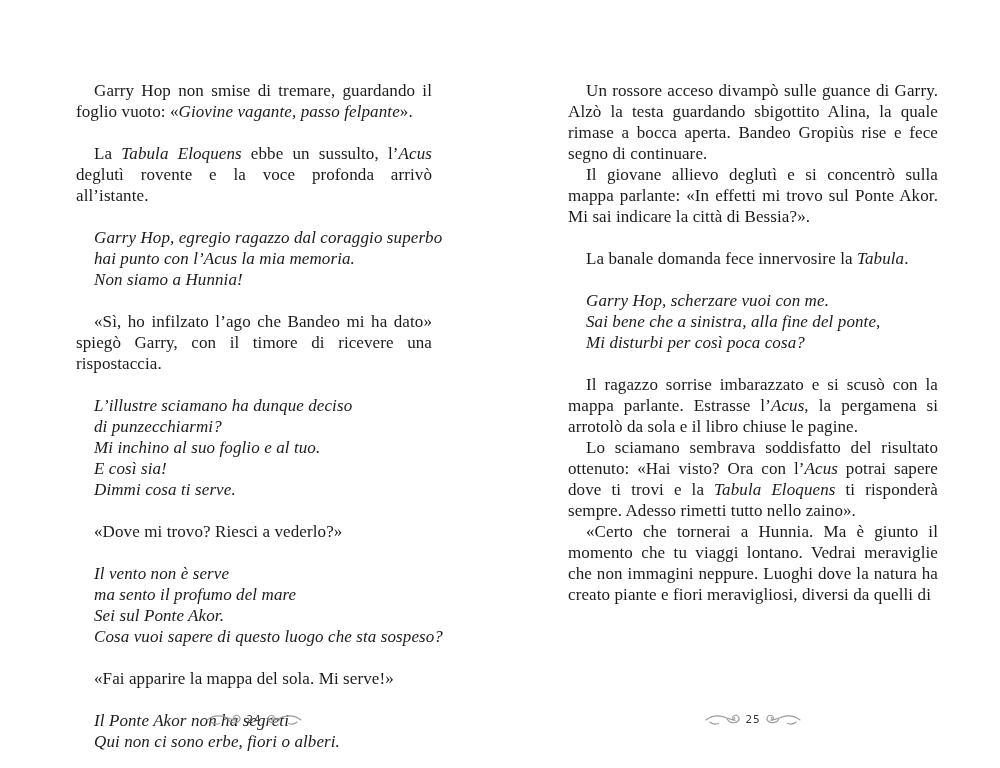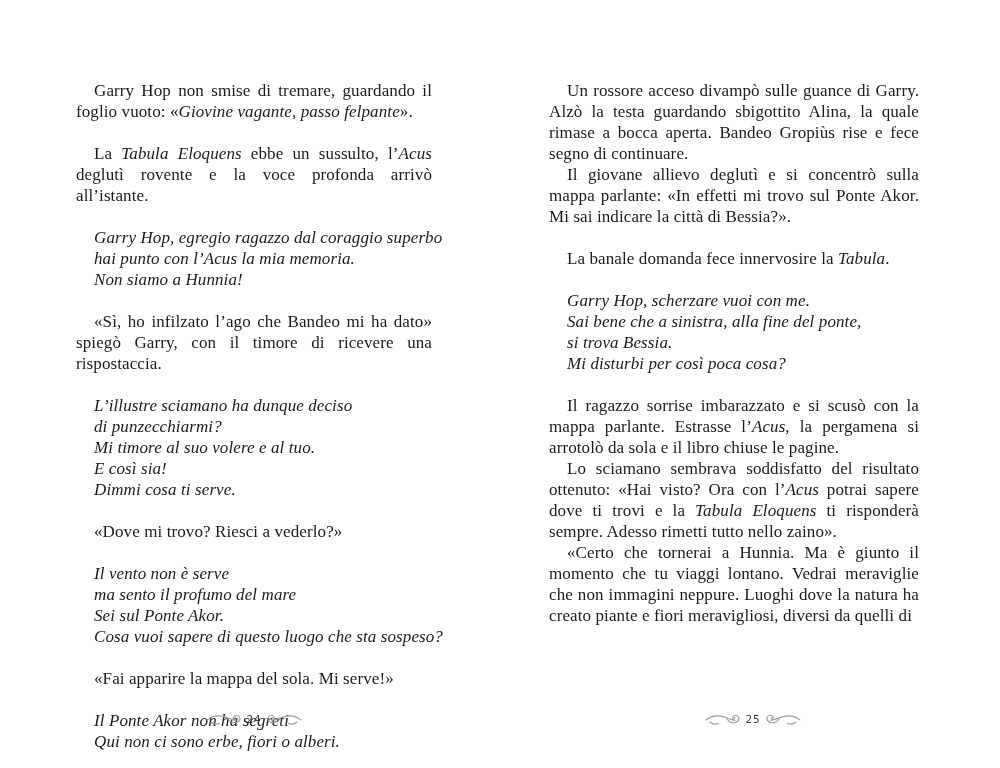--- a/index.html
+++ b/index.html
@@ -10,21 +10,21 @@
   }
   .spread{
     position:relative;width:832px;height:768px;background:#ffffff;
     color:var(--text-color,#1b1b1b);
   }
   .page-body{
     position:absolute;top:80px;
     font-size:17px;line-height:21px;letter-spacing:0.1px;
   }
   .page-body.left{left:76px;width:356px;}
-  .page-body.right{left:549px;width:370px;}
+  .page-body.right{left:568px;width:370px;}
   p.prose{margin:0;text-indent:18px;text-align:justify;}
   .verse{font-style:italic;padding-left:18px;}
   .verse-line{white-space:nowrap;}
   .spacer{height:21px;}
   .page-footer{
     position:absolute;top:708px;height:22px;
     display:flex;align-items:center;justify-content:center;
   }
   .page-footer.left{left:76px;width:356px;}
   .page-footer.right{left:568px;width:370px;}
@@ -51,21 +51,21 @@
         <div class="verse-line">Garry Hop, egregio ragazzo dal coraggio superbo</div>
         <div class="verse-line">hai punto con l’Acus la mia memoria.</div>
         <div class="verse-line">Non siamo a Hunnia!</div>
       </div>
       <div class="spacer"></div>
       <p class="prose"><span>«Sì, ho infilzato l’ago che Bandeo mi ha dato» spiegò Garry, con il timore di ricevere una rispostaccia.</span></p>
       <div class="spacer"></div>
       <div class="verse">
         <div class="verse-line">L’illustre sciamano ha dunque deciso</div>
         <div class="verse-line">di punzecchiarmi?</div>
-        <div class="verse-line">Mi timore al suo volere e al tuo.</div>
+        <div class="verse-line">Mi inchino al suo foglio e al tuo.</div>
         <div class="verse-line">E così sia!</div>
         <div class="verse-line">Dimmi cosa ti serve.</div>
       </div>
       <div class="spacer"></div>
       <p class="prose"><span>«Dove mi trovo? Riesci a vederlo?»</span></p>
       <div class="spacer"></div>
       <div class="verse">
         <div class="verse-line">Il vento non è serve</div>
         <div class="verse-line">ma sento il profumo del mare</div>
         <div class="verse-line">Sei sul Ponte Akor.</div>
@@ -82,21 +82,20 @@
 
   <div class="page-body right">
       <p class="prose"><span>Un rossore acceso divampò sulle guance di Garry. Alzò la testa guardando sbigottito Alina, la quale rimase a bocca aperta. Bandeo Gropiùs rise e fece segno di continuare.</span></p>
       <p class="prose"><span>Il giovane allievo deglutì e si concentrò sulla mappa parlante: «In effetti mi trovo sul Ponte Akor. Mi sai indicare la città di Bessia?».</span></p>
       <div class="spacer"></div>
       <p class="prose"><span>La banale domanda fece innervosire la </span><em>Tabula</em><span>.</span></p>
       <div class="spacer"></div>
       <div class="verse">
         <div class="verse-line">Garry Hop, scherzare vuoi con me.</div>
         <div class="verse-line">Sai bene che a sinistra, alla fine del ponte,</div>
-        <div class="verse-line">si trova Bessia.</div>
         <div class="verse-line">Mi disturbi per così poca cosa?</div>
       </div>
       <div class="spacer"></div>
       <p class="prose"><span>Il ragazzo sorrise imbarazzato e si scusò con la mappa parlante. Estrasse l’</span><em>Acus</em><span>, la pergamena si arrotolò da sola e il libro chiuse le pagine.</span></p>
       <p class="prose"><span>Lo sciamano sembrava soddisfatto del risultato ottenuto: «Hai visto? Ora con l’</span><em>Acus</em><span> potrai sapere dove ti trovi e la </span><em>Tabula Eloquens</em><span> ti risponderà sempre. Adesso rimetti tutto nello zaino».</span></p>
       <p class="prose"><span>«Certo che tornerai a Hunnia. Ma è giunto il momento che tu viaggi lontano. Vedrai meraviglie che non immagini neppure. Luoghi dove la natura ha creato piante e fiori meravigliosi, diversi da quelli di</span></p>
     </div>
 
   <div class="page-footer left">
     <span class="flourish">

